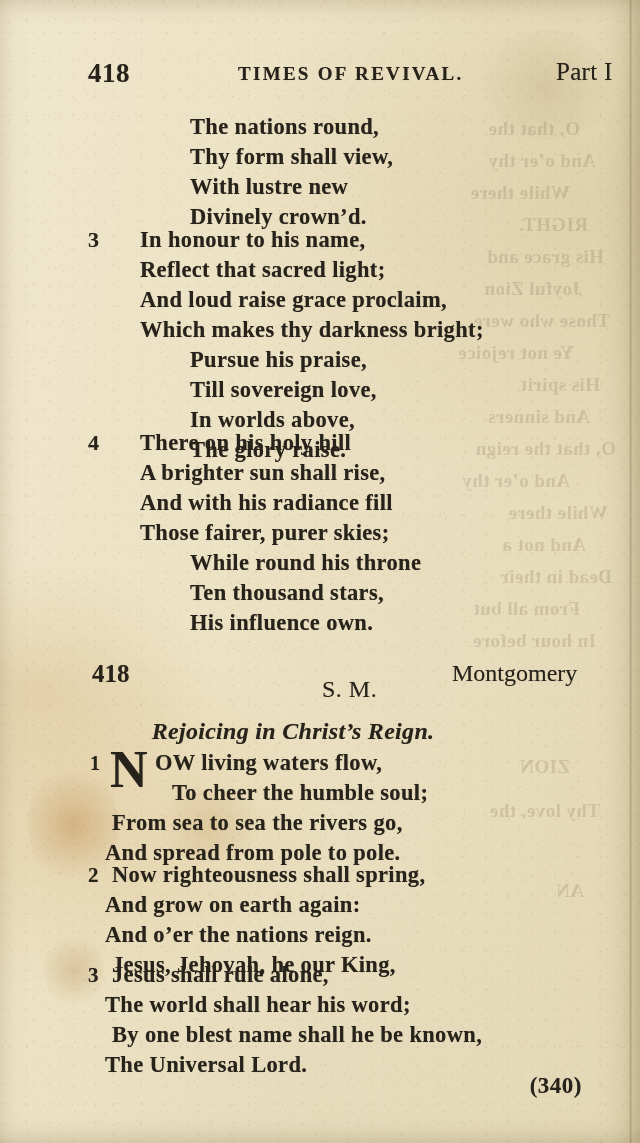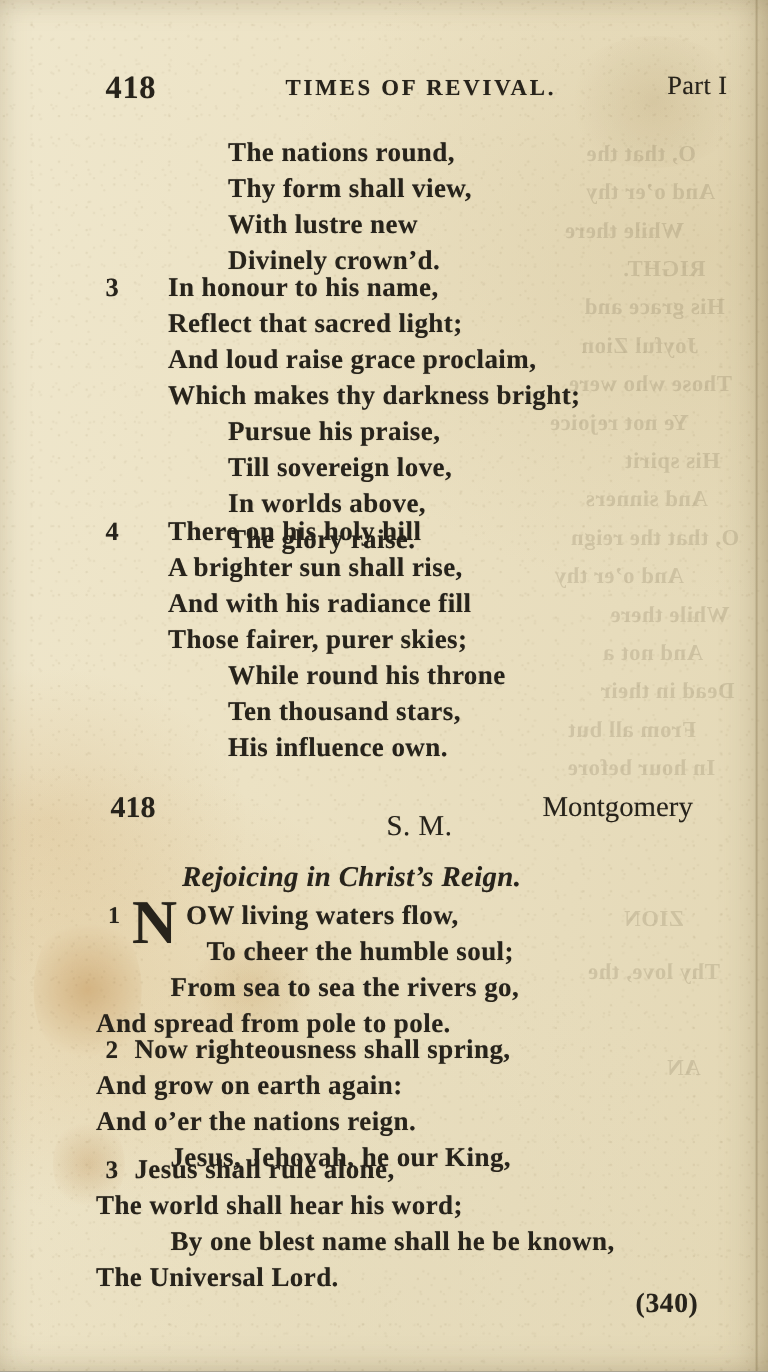--- a/index.html
+++ b/index.html
@@ -117,21 +117,21 @@
     font-size: 19px;
     font-weight: 700;
     letter-spacing: 2.3px;
     font-variant: small-caps;
     text-transform: uppercase;
   }
   .rh-part {
     position: absolute;
     left: 556px;
     top: 0;
-    font-size: 22px;
+    font-size: 25px;
     font-weight: 400;
     letter-spacing: 0.3px;
     white-space: nowrap;
   }
 
   .stanza {
     position: absolute;
     left: 0;
     width: 640px;
   }
@@ -146,22 +146,22 @@
   }
   .vnum {
     position: absolute;
     left: 88px;
     top: 0;
     font-size: 22px;
     font-weight: 700;
   }
   .i1  { padding-left: 140px; }
   .i2  { padding-left: 190px; }
-  .i3  { padding-left: 112px; margin-left: 30px; }
-  .i4  { padding-left: 80px; }
+  .i3  { padding-left: 112px; }
+  .i4  { padding-left: 105px; }
 
   
   .hymn-head {
     position: absolute;
     left: 0;
     right: 0;
     height: 36px;
   }
   .hh-num {
     position: absolute;

